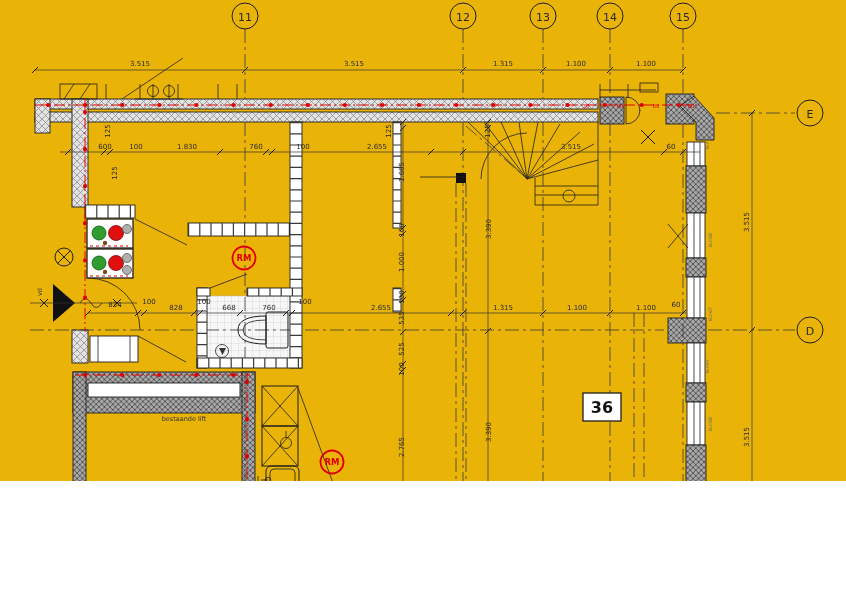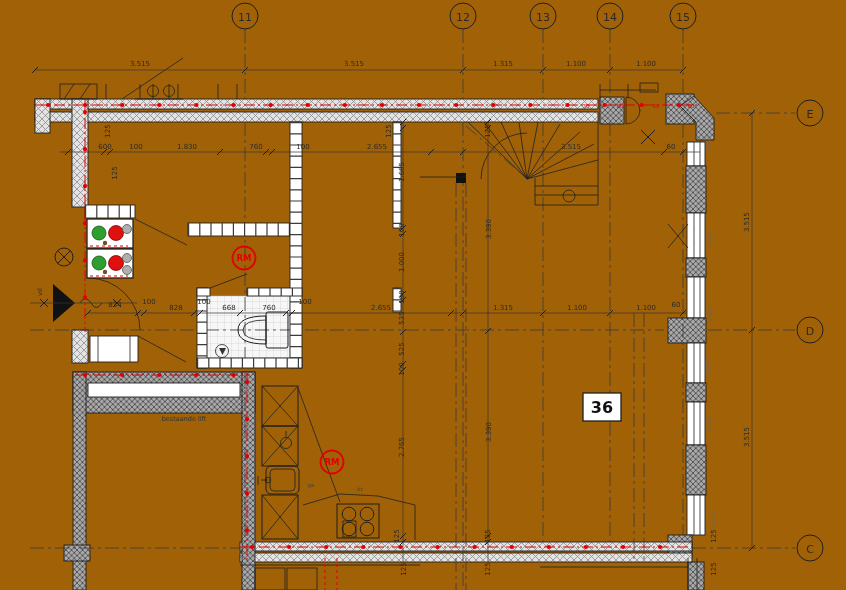--- a/index.html
+++ b/index.html
@@ -1,16 +1,16 @@
 <!DOCTYPE html>
 <html><head>
 <meta charset="utf-8">
 <style>
   html,body{margin:0;padding:0;background:#fff;}
-  #wrap{width:846px;height:590px;position:relative;background:#a16207;overflow:hidden;}
+  #wrap{width:846px;height:481px;position:relative;background:#eab308;overflow:hidden;}
   svg{display:block;}
   .s{stroke:#1f1f1f;fill:none;stroke-width:1;}
   .s8{stroke:#1f1f1f;fill:none;stroke-width:.8;}
   .s14{stroke:#1f1f1f;fill:#fff;stroke-width:1.3;}
   .gl{stroke:#3a3a3a;fill:none;stroke-width:.8;stroke-dasharray:14 4 3 4;}
   .dl{stroke:#333;fill:none;stroke-width:.7;}
   .tk{stroke:#1f1f1f;fill:none;stroke-width:1;}
   .wh{fill:#fff;stroke:#1f1f1f;stroke-width:.9;}
   .hA{fill:url(#hA);stroke:#1f1f1f;stroke-width:.9;}
   .hB{fill:url(#hB);stroke:#1f1f1f;stroke-width:.9;}

